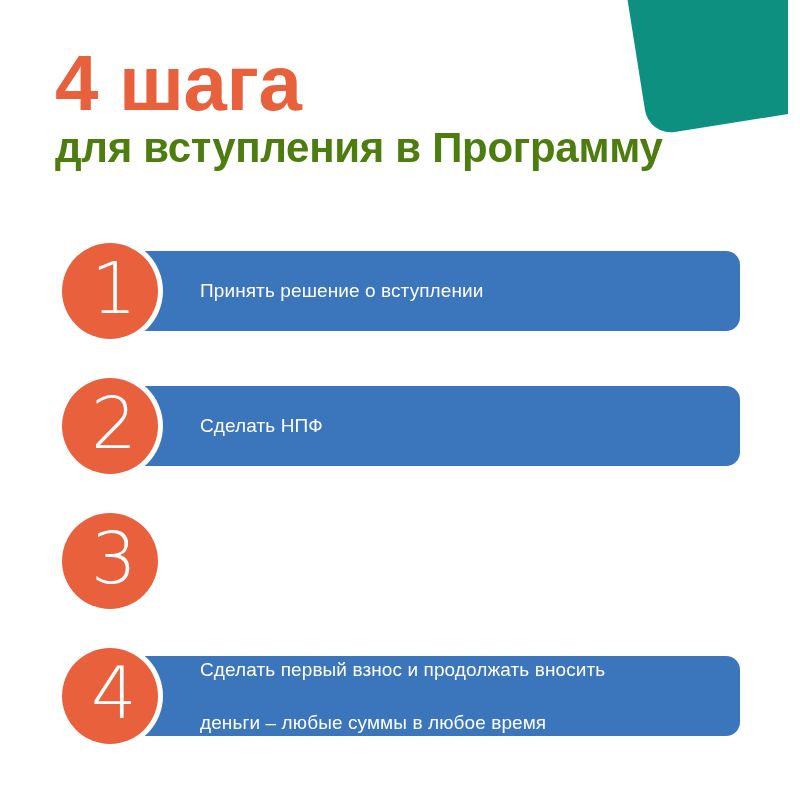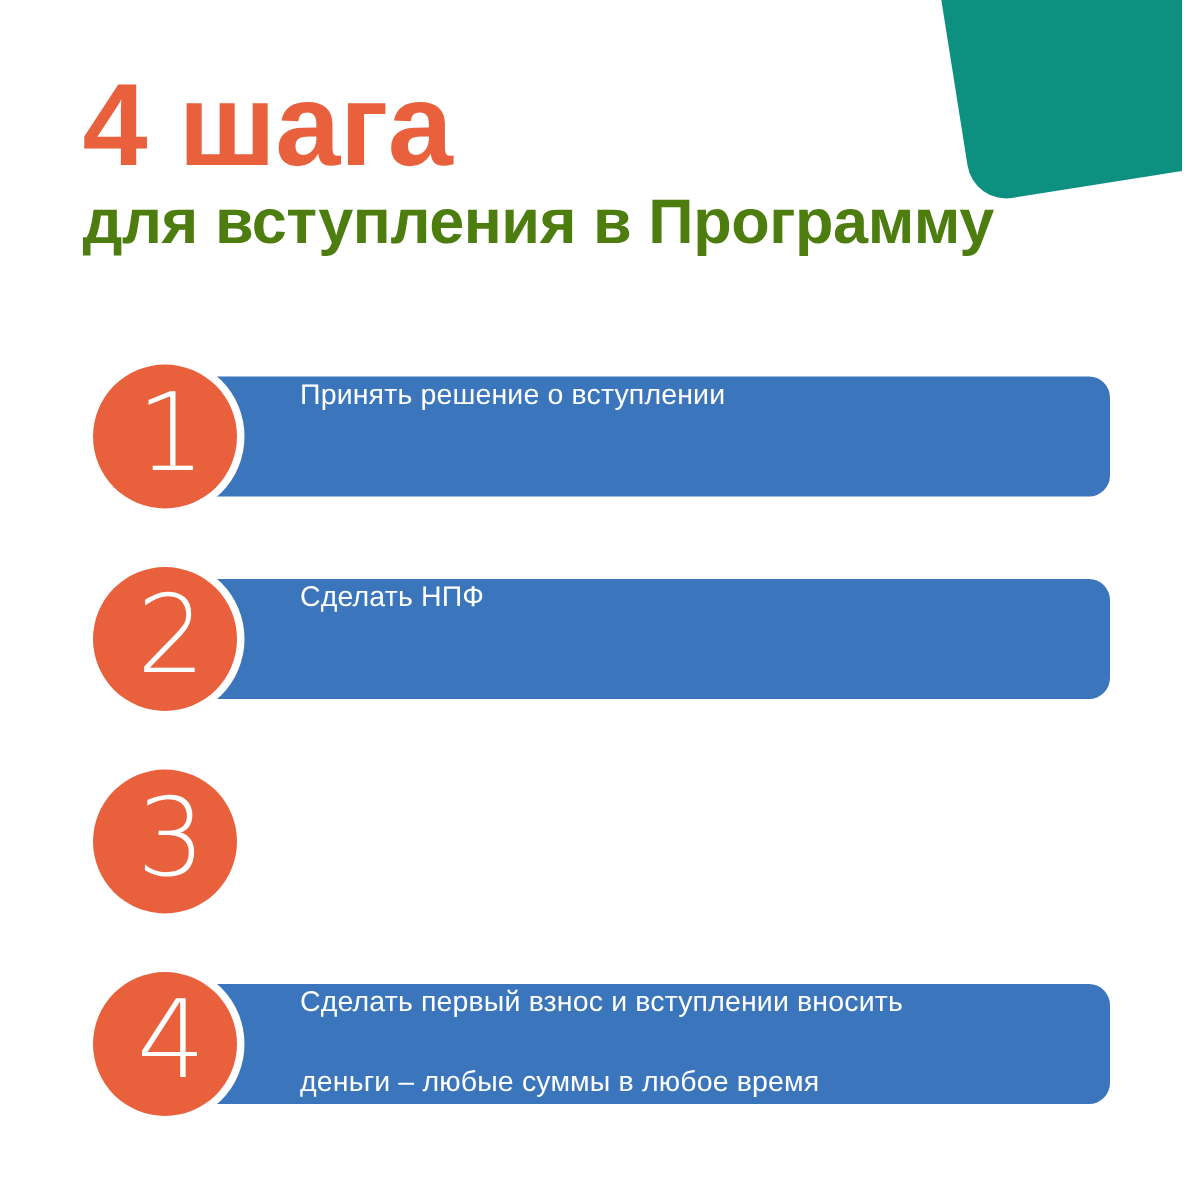--- a/index.html
+++ b/index.html
@@ -80,20 +80,21 @@
   .step-bar {
     position: absolute;
     left: 110px;
     top: 8px;
     width: 630px;
     height: 80px;
     background: #3B75BB;
     border-radius: 14px;
     box-sizing: border-box;
     display: flex;
+    align-items: center;
   }
 
   .step-text {
     color: #ffffff;
     font-size: 19px;
     line-height: 1.35;
     font-weight: normal;
     padding-left: 90px;
     padding-right: 24px;
     letter-spacing: 0.1px;
@@ -167,21 +168,21 @@
 
     <div class="step-row">
       <div class="step-circle">
         <span class="step-number">3</span>
       </div>
     </div>
 
     <div class="step-row">
       <div class="step-bar">
         <div class="step-text">
-          <span>Сделать первый взнос и вступлении вносить</span>
+          <span>Сделать первый взнос и продолжать вносить</span>
           <span class="line2">деньги – любые суммы в любое время</span>
         </div>
       </div>
       <div class="step-circle">
         <span class="step-number">4</span>
       </div>
     </div>
 
   </div>
 </div>

